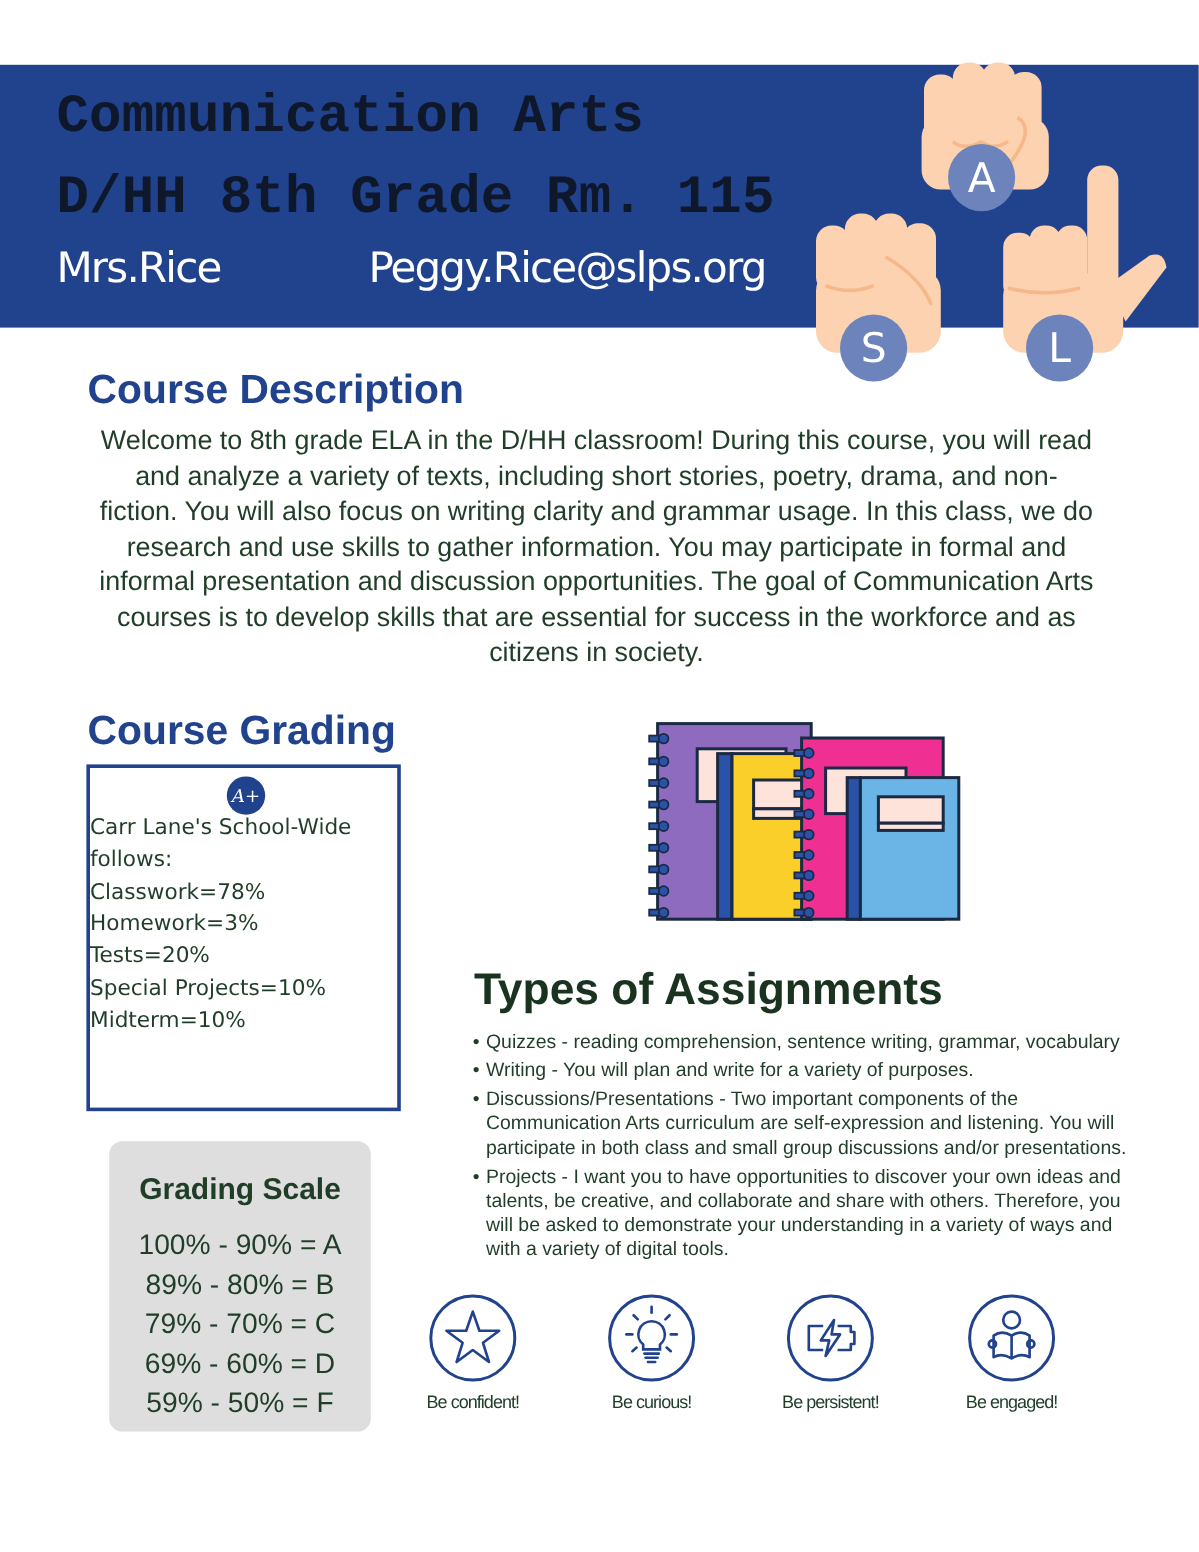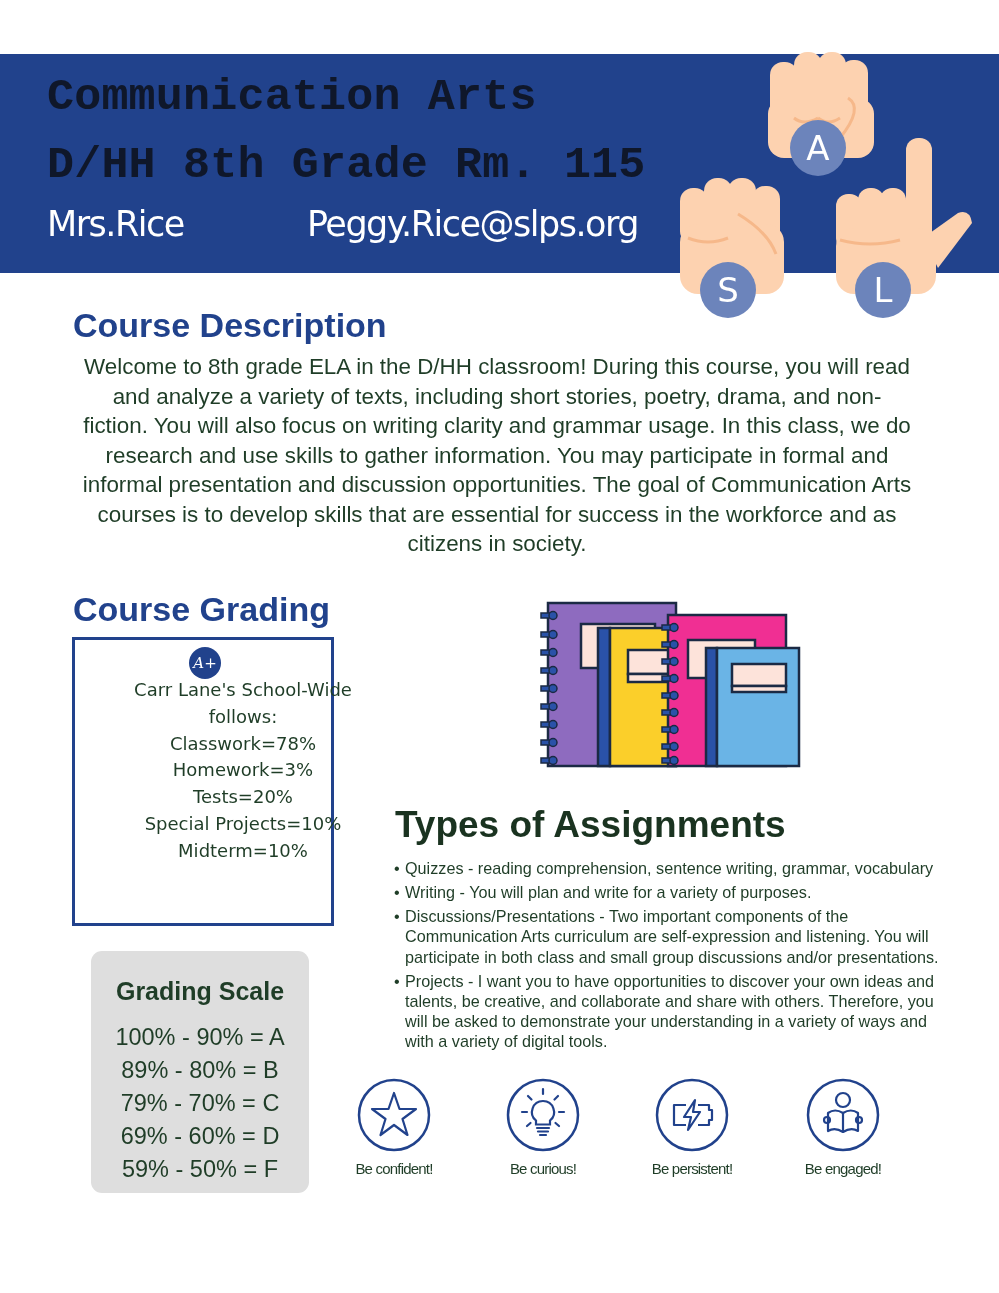--- a/index.html
+++ b/index.html
@@ -45,22 +45,22 @@
       border: 3px solid #21428c; background: #ffffff;
     }
     .aplus-badge {
       position: absolute; left: 114px; top: 7px; width: 32px; height: 32px;
       border-radius: 50%; background: #21428c; color: #fff;
       font-family: "DejaVu Serif", serif; font-style: italic; font-size: 15px;
       display: flex; align-items: center; justify-content: center;
     }
     .policy-text {
       position: absolute; left: 0; top: 37px; width: 100%;
-      text-align: center; font-family: "DejaVu Sans", sans-serif;
-      font-size: 18px; line-height: 26.8px; color: #1f3d27; margin-left: 40px;
+      text-align: left; font-family: "DejaVu Sans", sans-serif;
+      font-size: 18px; line-height: 26.8px; color: #1f3d27;
     }
 
     .scale-box {
       position: absolute; left: 91px; top: 951px; width: 218px; height: 242px;
       background: #dedede;
       border-radius: 11px;
     }
     .scale-title {
       position: absolute; left: 0; top: 26px; width: 100%; text-align: center;
       font-weight: bold; font-size: 25px; color: #1f3d27;

